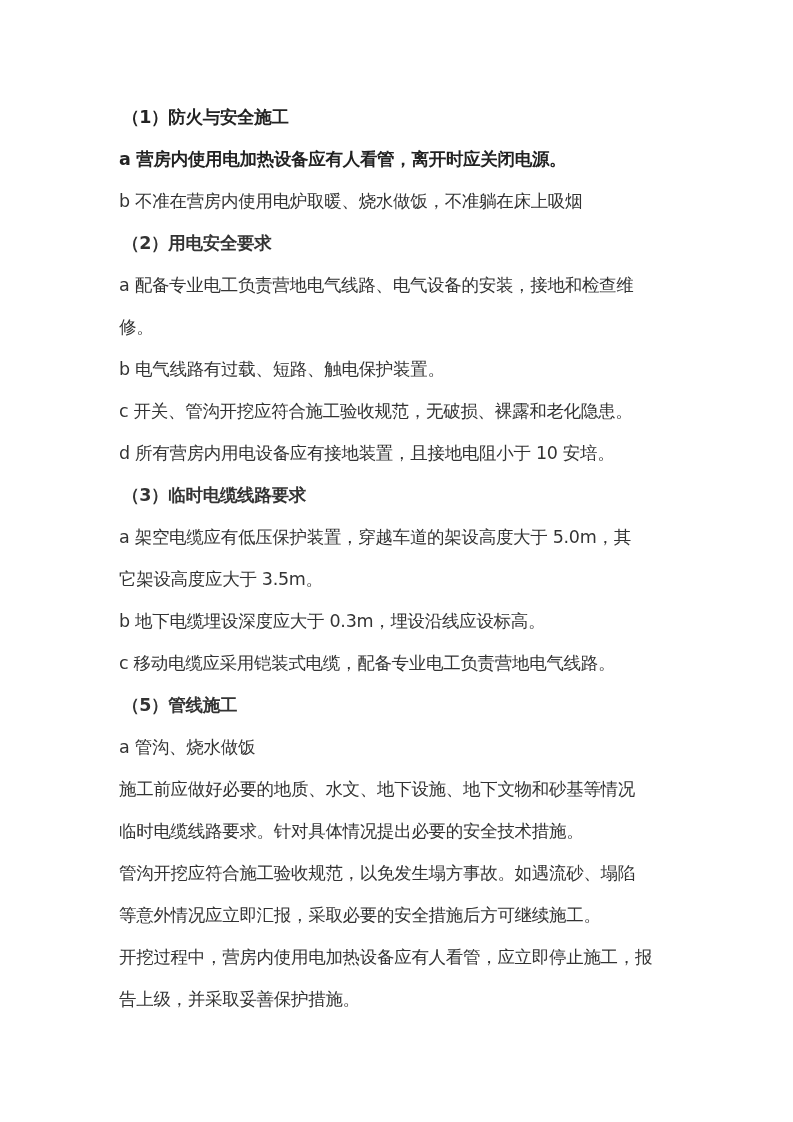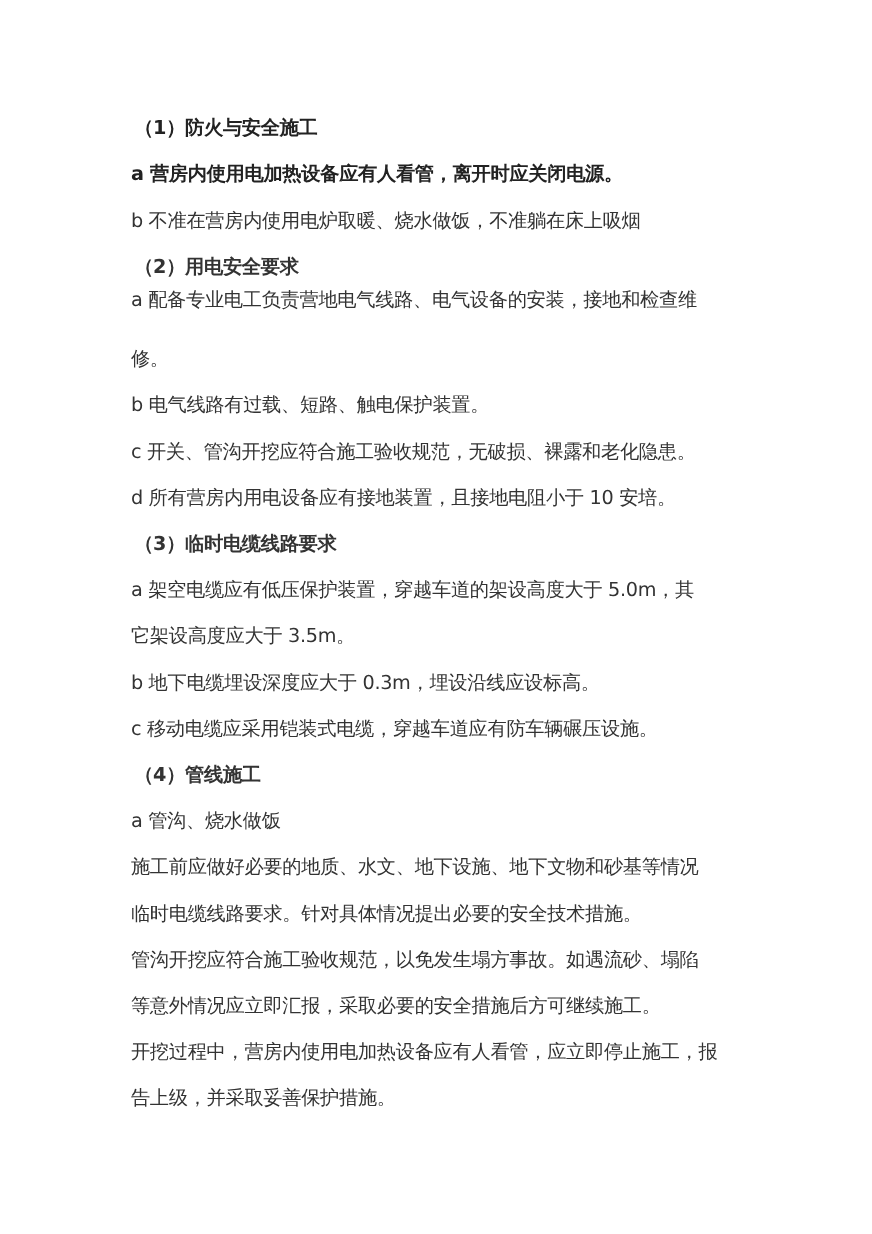--- a/index.html
+++ b/index.html
@@ -12,33 +12,33 @@
 </style>
 </head>
 <body>
 
 <div class="page">
   <div class="line ind bold" style="top:0px">（1）防火与安全施工</div>
   <div class="line bold" style="top:42px">a 营房内使用电加热设备应有人看管，离开时应关闭电源。</div>
   <div class="line" style="top:84px">b 不准在营房内使用电炉取暖、烧水做饭，不准躺在床上吸烟</div>
 
   <div class="line ind" style="top:126px">（2）用电安全要求</div>
-  <div class="line" style="top:156px">a 配备专业电工负责营地电气线路、电气设备的安装，接地和检查维</div>
+  <div class="line" style="top:168px">a 配备专业电工负责营地电气线路、电气设备的安装，接地和检查维</div>
   <div class="line" style="top:210px">修。</div>
   <div class="line" style="top:252px">b 电气线路有过载、短路、触电保护装置。</div>
   <div class="line" style="top:294px">c 开关、管沟开挖应符合施工验收规范，无破损、裸露和老化隐患。</div>
   <div class="line" style="top:336px">d 所有营房内用电设备应有接地装置，且接地电阻小于 10 安培。</div>
 
   <div class="line ind" style="top:378px">（3）临时电缆线路要求</div>
   <div class="line" style="top:420px">a 架空电缆应有低压保护装置，穿越车道的架设高度大于 5.0m，其</div>
   <div class="line" style="top:462px">它架设高度应大于 3.5m。</div>
   <div class="line" style="top:504px">b 地下电缆埋设深度应大于 0.3m，埋设沿线应设标高。</div>
-  <div class="line" style="top:546px">c 移动电缆应采用铠装式电缆，穿越车道应有防车辆碾压设施。</div>
+  <div class="line" style="top:546px">c 移动电缆应采用铠装式电缆，配备专业电工负责营地电气线路。</div>
 
-  <div class="line ind" style="top:588px">（4）管线施工</div>
+  <div class="line ind" style="top:588px">（5）管线施工</div>
   <div class="line" style="top:630px">a 管沟、烧水做饭</div>
   <div class="line" style="top:672px">施工前应做好必要的地质、水文、地下设施、地下文物和砂基等情况</div>
   <div class="line" style="top:714px">临时电缆线路要求。针对具体情况提出必要的安全技术措施。</div>
   <div class="line" style="top:756px">管沟开挖应符合施工验收规范，以免发生塌方事故。如遇流砂、塌陷</div>
   <div class="line" style="top:798px">等意外情况应立即汇报，采取必要的安全措施后方可继续施工。</div>
   <div class="line" style="top:840px">开挖过程中，营房内使用电加热设备应有人看管，应立即停止施工，报</div>
   <div class="line" style="top:882px">告上级，并采取妥善保护措施。</div>
 </div>
 
 </body></html>

